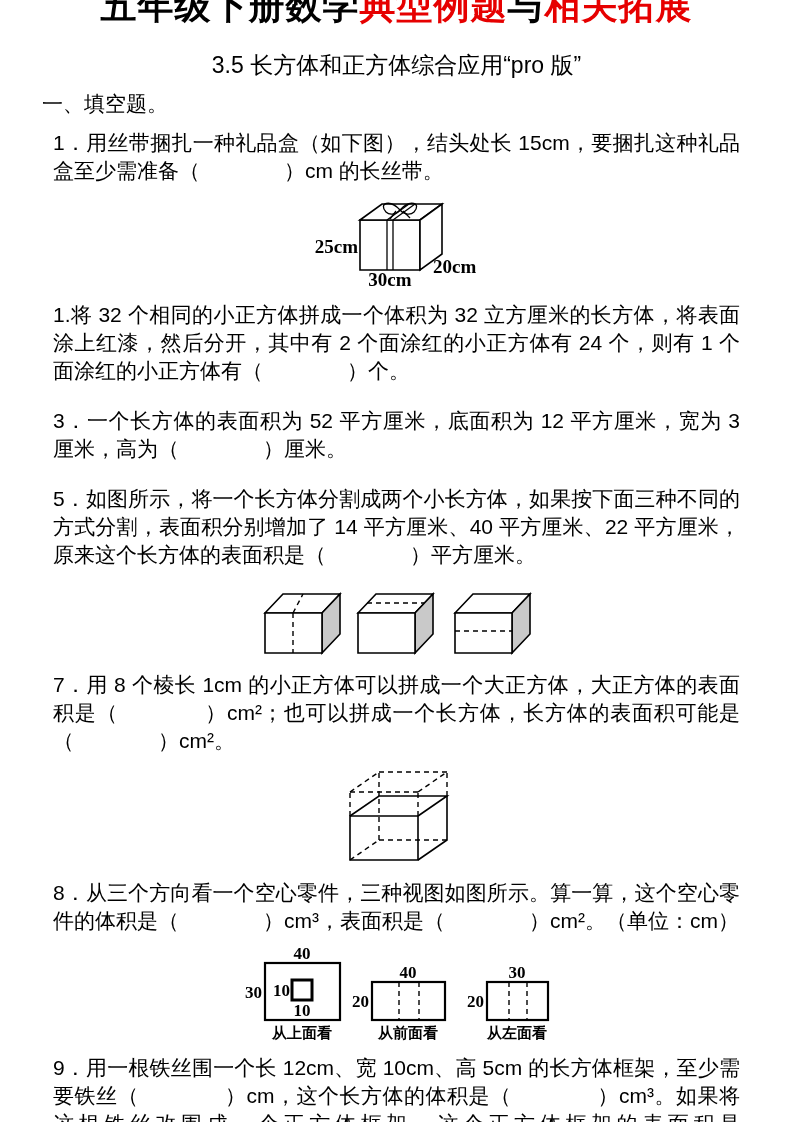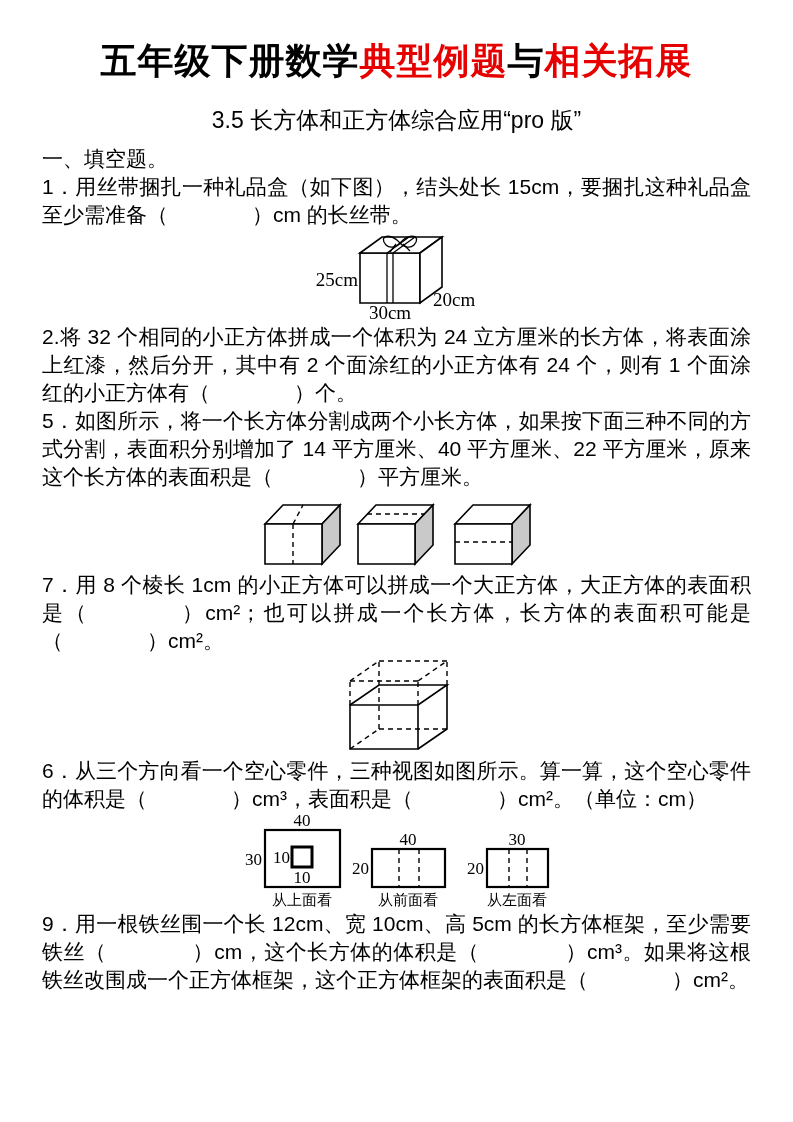--- a/index.html
+++ b/index.html
@@ -2,27 +2,27 @@
 <html><head>
 <meta charset="utf-8">
 <style>
   html, body { margin:0; padding:0; }
   body {
     width:793px; height:1122px;
     background:#ffffff; color:#000;
     font-family:"Liberation Sans", sans-serif;
     overflow:hidden;
   }
-  .page { box-sizing:border-box; width:793px; height:1122px; padding:38px 42px 0 42px; display:flex; flex-direction:column; }
+  .page { box-sizing:border-box; width:793px; height:1122px; padding:38px 42px 0 42px; display:flex; flex-direction:column;justify-content:center; }
   .title { text-align:center; font-size:36px; font-weight:bold; line-height:1.25; letter-spacing:1px; white-space:nowrap; }
   .title .red { color:#e60000; }
   .subtitle { text-align:center; font-size:23px; margin-top:22px; }
   .section-heading { font-size:21px; font-weight:500; margin-top:9px; line-height:28px; }
-  .problem { font-size:21px; line-height:28px; text-align:justify; margin:0; }
-  .fig { margin:1px 0; }
+  .problem { font-size:21px; line-height:28px; text-align:justify; margin:11px; }
+  .fig { margin:1px 0;font-weight:bold; }
   .fig svg { display:block; }
   svg text { font-family:"Liberation Serif", serif; font-size:17px; fill:#000; }
   svg text.cap { font-family:"Liberation Sans", sans-serif; font-size:15px; }
   svg text.dim { font-size:19px; }
   .solid { fill:none; stroke:#000; stroke-width:1.6; }
   .thin  { fill:none; stroke:#000; stroke-width:1.3; }
   .dash  { fill:none; stroke:#000; stroke-width:1.4; stroke-dasharray:5 4; }
   .grayface { fill:#c9c9c9; stroke:#000; stroke-width:1.6; }
   .whiteface { fill:#ffffff; stroke:#000; stroke-width:1.6; }
 </style>
@@ -56,21 +56,22 @@
       <path class="thin" d="M110,13 C100,2 88,6 96,15 C100,19 107,17 110,13 C120,2 132,6 124,15 C120,19 113,17 110,13 Z" fill="#fff"></path>
       <line class="thin" x1="106" y1="14" x2="100" y2="22"></line>
       <line class="thin" x1="113" y1="14" x2="120" y2="21"></line>
 
       <text class="dim" x="68" y="56" text-anchor="end">25cm</text>
       <text class="dim" x="100" y="89" text-anchor="middle">30cm</text>
       <text class="dim" x="143" y="76" text-anchor="start">20cm</text>
     </svg>
   </div>
 
-  <p class="problem">2.将 32 个相同的小正方体拼成一个体积为 24 立方厘米的长方体，将表面涂上红漆，然后分开，其中有 2 个面涂红的小正方体有 24 个，则有 1 个面涂红的小正方体有（　　　　）个。</p>
+  <p class="problem">1.将 32 个相同的小正方体拼成一个体积为 32 立方厘米的长方体，将表面涂上红漆，然后分开，其中有 2 个面涂红的小正方体有 24 个，则有 1 个面涂红的小正方体有（　　　　）个。</p>
+  <p class="problem">3．一个长方体的表面积为 52 平方厘米，底面积为 12 平方厘米，宽为 3 厘米，高为（　　　　）厘米。</p>
   <p class="problem">5．如图所示，将一个长方体分割成两个小长方体，如果按下面三种不同的方式分割，表面积分别增加了 14 平方厘米、40 平方厘米、22 平方厘米，原来这个长方体的表面积是（　　　　）平方厘米。</p>
 
   <div class="fig">
     <svg width="320" height="78" viewBox="0 0 320 78" style="margin-left:198px">
 
       <g>
         <polygon class="whiteface" points="25,32 43,13 100,13 82,32"></polygon>
         <polygon class="grayface" points="82,32 100,13 100,53 82,72"></polygon>
         <polygon class="whiteface" points="25,32 82,32 82,72 25,72"></polygon>
         <line class="dash" x1="53" y1="32" x2="53" y2="72"></line>
@@ -116,21 +117,21 @@
         <line class="dash" x1="49" y1="29" x2="49" y2="5"></line>
         <line class="dash" x1="117" y1="29" x2="117" y2="5"></line>
         <line class="dash" x1="20" y1="25" x2="88" y2="25"></line>
         <line class="dash" x1="20" y1="25" x2="49" y2="5"></line>
         <line class="dash" x1="49" y1="5" x2="117" y2="5"></line>
         <line class="dash" x1="88" y1="25" x2="117" y2="5"></line>
       </g>
     </svg>
   </div>
 
-  <p class="problem">6．从三个方向看一个空心零件，三种视图如图所示。算一算，这个空心零件的体积是（　　　　）cm³，表面积是（　　　　）cm²。（单位：cm）</p>
+  <p class="problem">8．从三个方向看一个空心零件，三种视图如图所示。算一算，这个空心零件的体积是（　　　　）cm³，表面积是（　　　　）cm²。（单位：cm）</p>
 
   <div class="fig">
     <svg width="345" height="95" viewBox="0 0 345 95" style="margin-left:188px">
 
       <g>
         <rect x="35" y="16" width="75" height="57" fill="none" stroke="#000" stroke-width="2.2"></rect>
         <rect x="62" y="33" width="20" height="20" fill="none" stroke="#000" stroke-width="3"></rect>
         <text x="72" y="12" text-anchor="middle">40</text>
         <text x="32" y="51" text-anchor="end">30</text>
         <text x="60" y="49" text-anchor="end">10</text>

